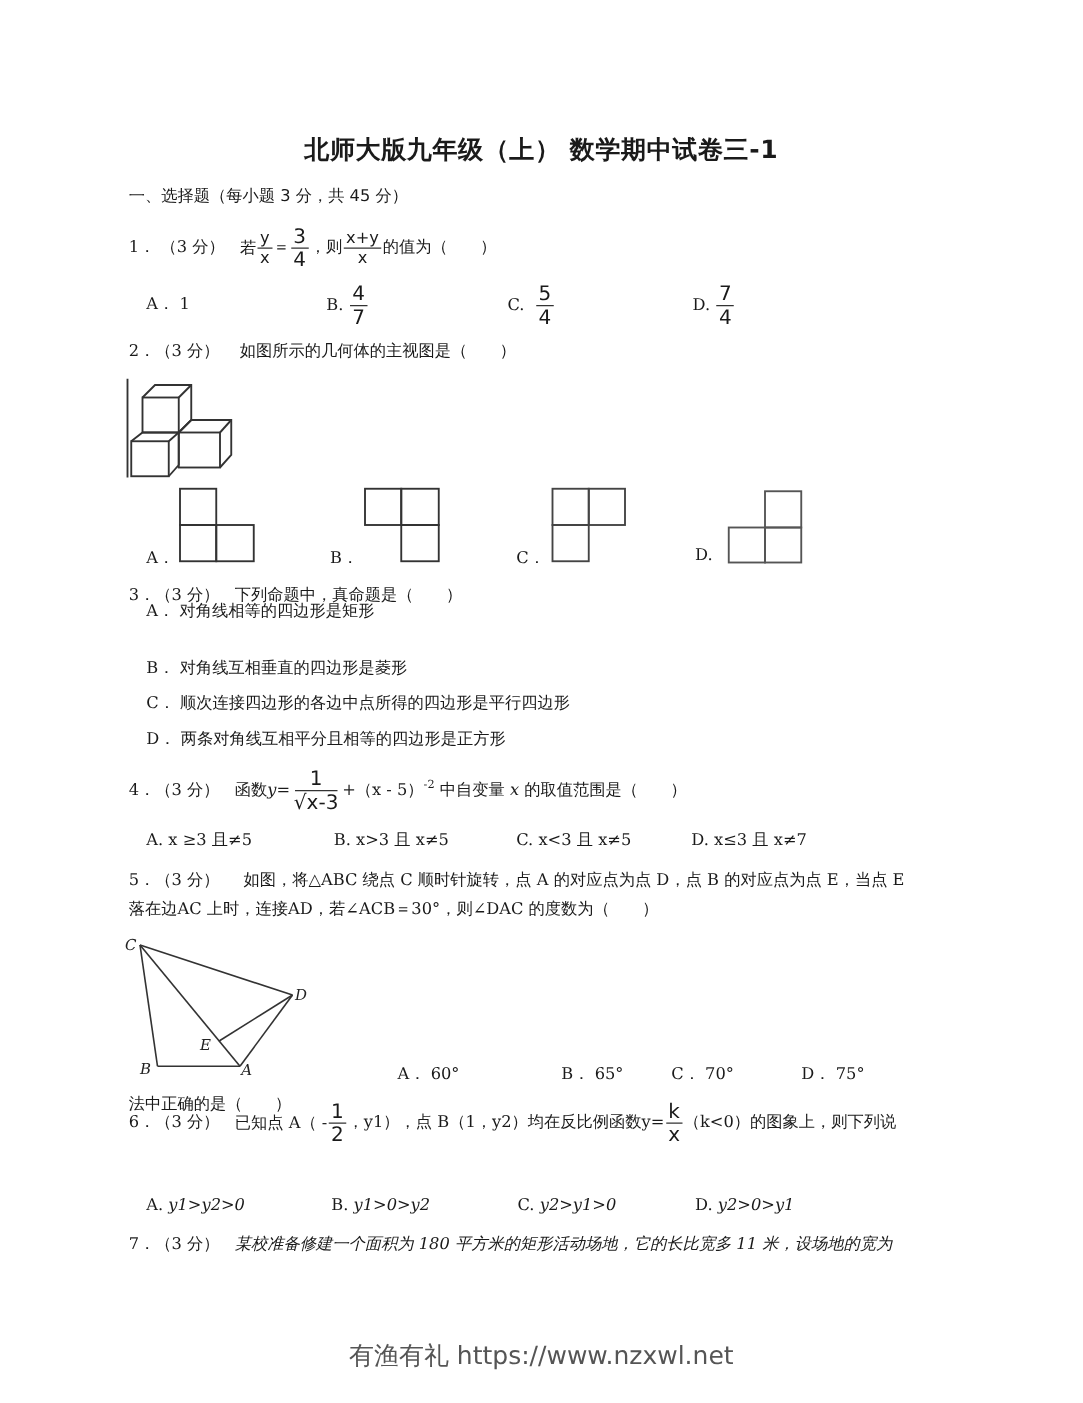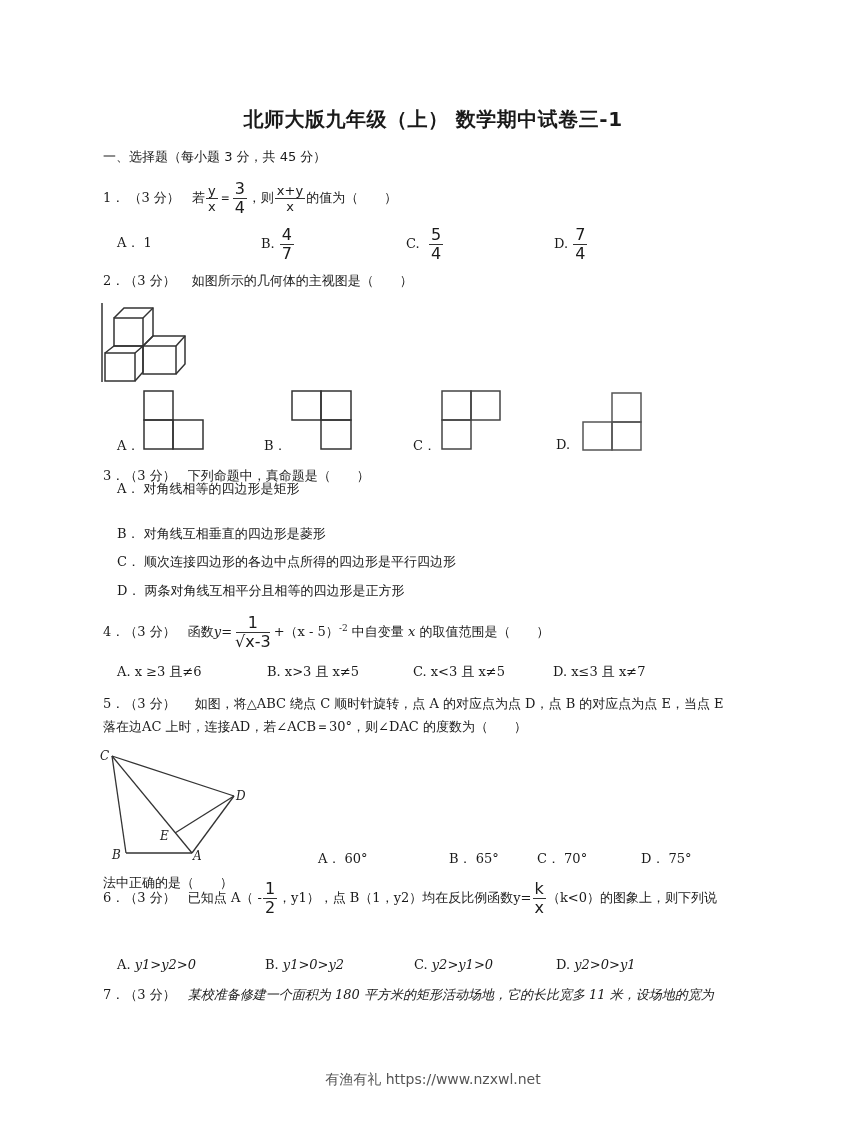--- a/index.html
+++ b/index.html
@@ -26,21 +26,21 @@
     vertical-align: middle; font-family: "DejaVu Sans", "Liberation Sans", sans-serif;
     font-size: 13px; line-height: 15px; margin: 0 1px;
   }
   .frac .num { border-bottom: 1.3px solid #333; padding: 0 2px; }
   .frac .den { padding: 0 2px; }
   .frac.big { font-size: 16px; line-height: 18px; }
   .it { font-style: italic; }
   .footer {
     left: 0; width: 866px; top: 1071px; text-align: center;
     font-family: "DejaVu Sans", "Liberation Sans", sans-serif;
-    font-size: 14px; color: #555;
+    font-size: 20px; color: #555;
   }
   svg { position: absolute; overflow: visible; }
   .sup { font-size: 9px; vertical-align: super; }
 </style>
 </head>
 <body>
 
 <div class="abs title">北师大版九年级（上） 数学期中试卷三-1</div>
 <div class="abs section">一、选择题（每小题 3 分，共 45 分）</div>
 
@@ -149,21 +149,21 @@
 <div class="abs opt" style="left:117px; top:553px;"><span>C．</span> <span>顺次连接四边形的各边中点所得的四边形是平行四边形</span></div>
 <div class="abs opt" style="left:117px; top:582px;"><span>D．</span> <span>两条对角线互相平分且相等的四边形是正方形</span></div>
 
 <div class="abs q" style="top:614px;">
   <span>4．</span><span>（3 分）</span>
   <span style="margin-left:8px;">函数</span><span class="it">y</span><span>=</span><span class="frac big">
       <span class="num" style="padding:0 12px;">1</span>
       <span class="den">√x-3</span>
     </span><span>+（x ‐ 5）</span><span class="sup">‐2</span><span> 中自变量 </span><span class="it">x</span><span> 的取值范围是（　　）</span>
 </div>
-<div class="abs opt" style="left:117px; top:663px;"><span>A.</span> <span>x ≥3 且≠6</span></div>
+<div class="abs opt" style="left:117px; top:663px;"><span>A.</span> <span>x ≥3 且≠5</span></div>
 <div class="abs opt" style="left:267px; top:663px;"><span>B.</span> <span>x&gt;3 且 x≠5</span></div>
 <div class="abs opt" style="left:413px; top:663px;"><span>C.</span> <span>x&lt;3 且 x≠5</span></div>
 <div class="abs opt" style="left:553px; top:663px;"><span>D.</span> <span>x≤3 且 x≠7</span></div>
 
 <div class="abs q" style="top:695px;">
   <span>5．</span><span>（3 分）</span>
   <span style="margin-left:15px;">如图，将△ABC 绕点 C 顺时针旋转，点 A 的对应点为点 D，点 B 的对应点为点 E，当点 E</span>
 </div>
 <div class="abs q" style="top:718px;">落在边AC 上时，连接AD，若∠ACB＝30°，则∠DAC 的度数为（　　）</div>
 <svg style="left:100px; top:748px;" width="160" height="115">

